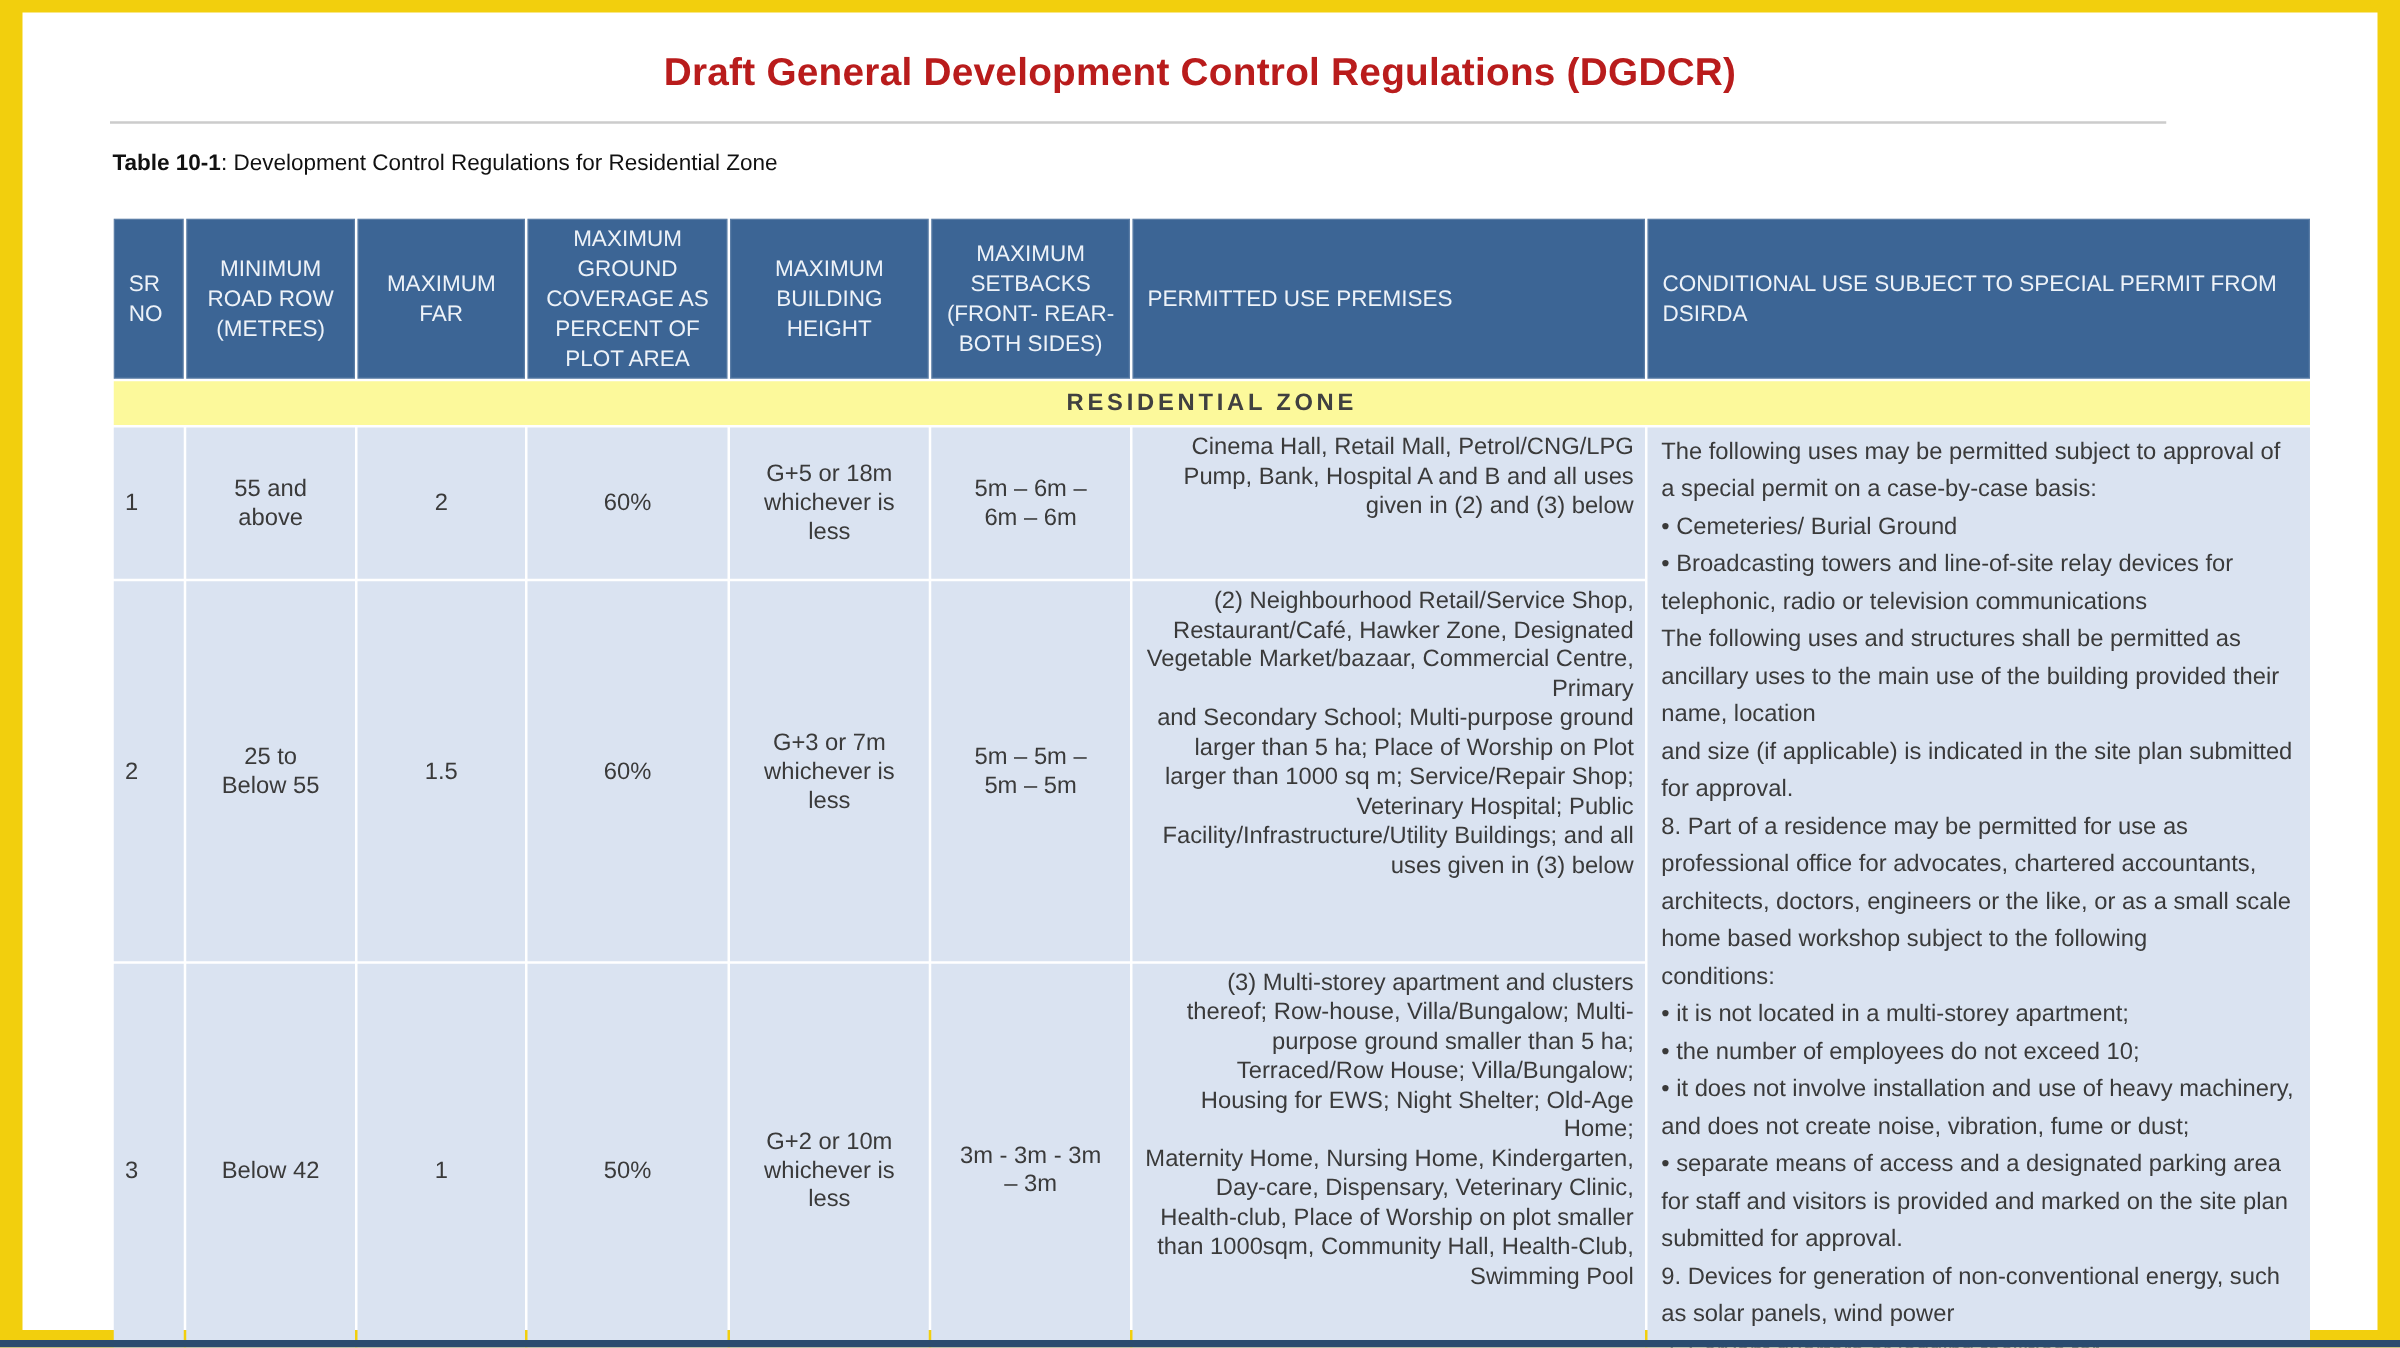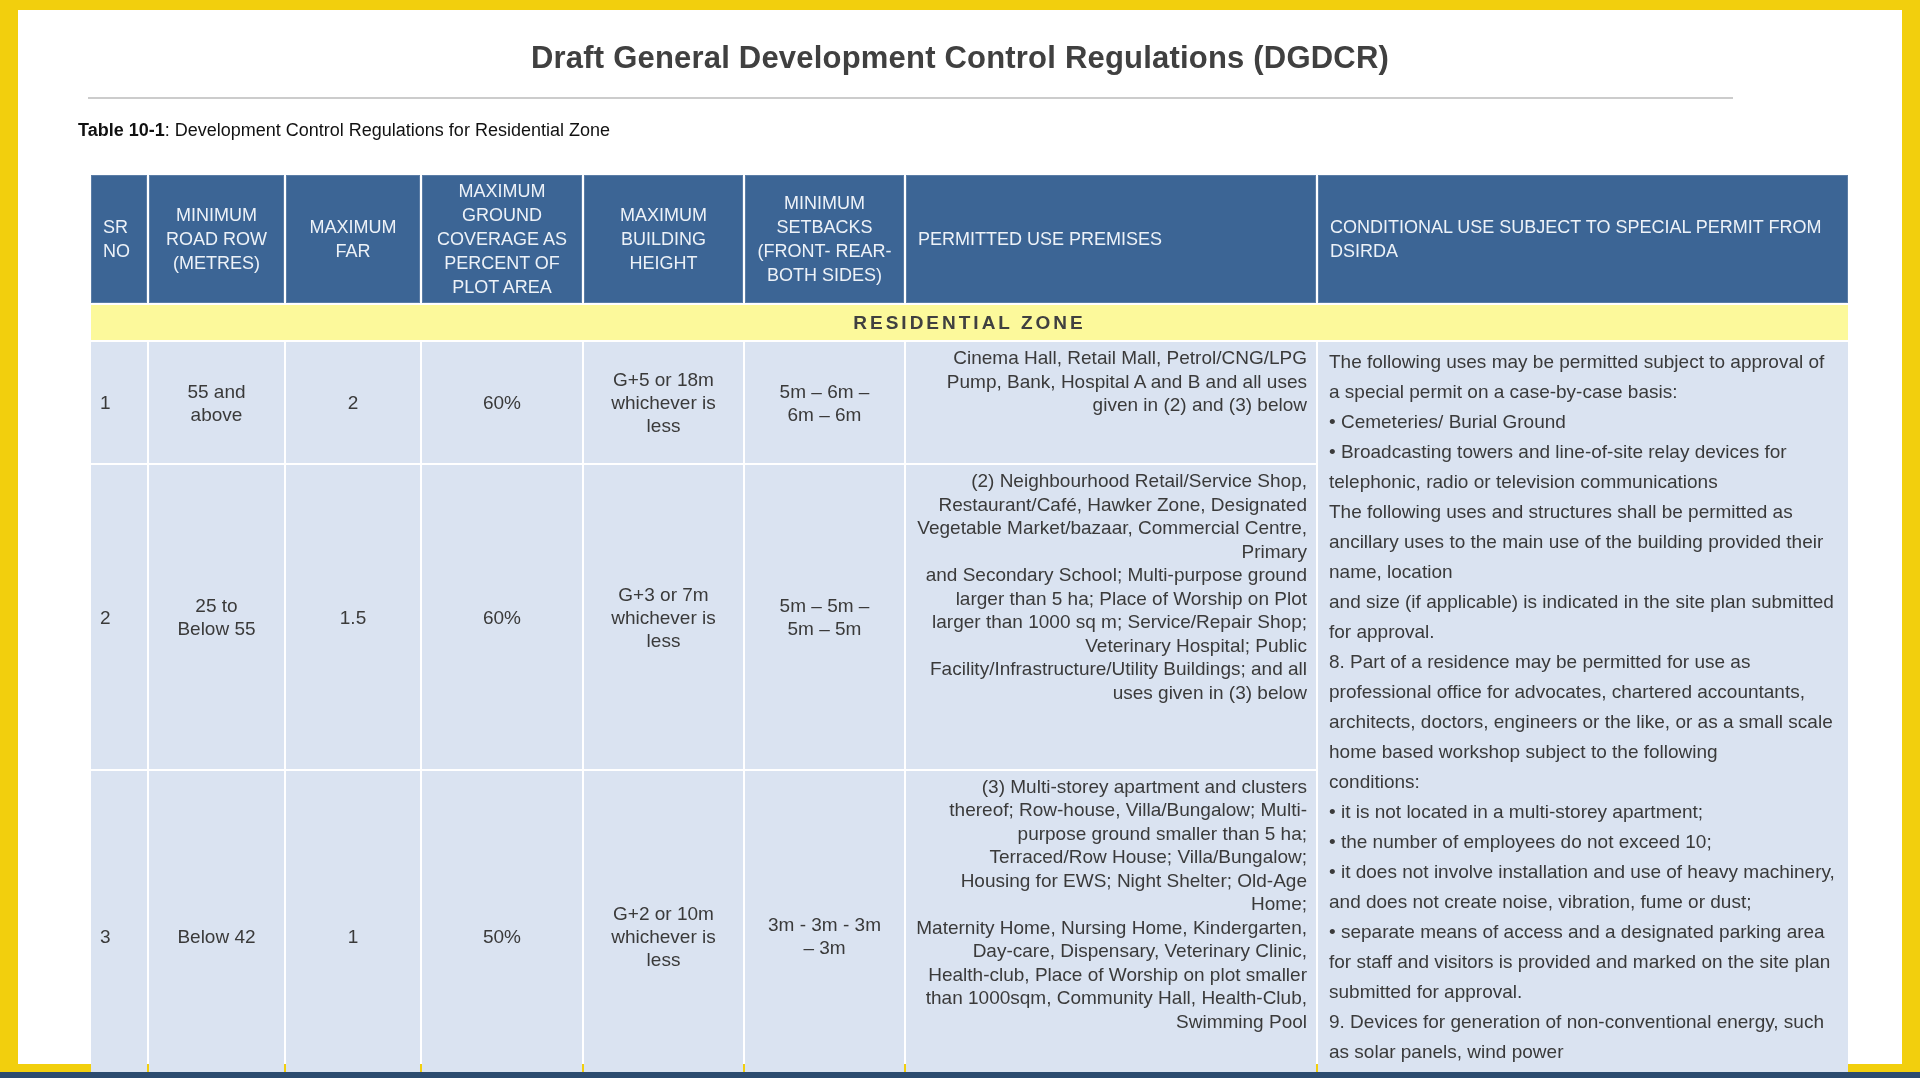--- a/index.html
+++ b/index.html
@@ -12,29 +12,29 @@
   .content{
     position:absolute;left:18px;top:10px;width:1884px;height:1054px;
     background:#ffffff;
   }
   .bottom-strip{
     position:absolute;left:0;bottom:0;width:1920px;height:6px;
     background:#2B4B6F;
   }
   .doc-title{
     position:absolute;top:30px;left:0;width:1884px;
-    text-align:center;font-size:31px;font-weight:bold;color:#404040;
+    text-align:center;font-size:31px;font-weight:bold;color:#b91c1c;
     letter-spacing:0.2px;
   }
   .title-rule{
     position:absolute;top:87px;left:70px;width:1645px;height:2px;
     background:#cccccc;
   }
   .table-caption{
-    position:absolute;top:110px;left:60px;font-size:18px;color:#111111;
+    position:absolute;top:110px;left:72px;font-size:18px;color:#111111;
   }
   .table-caption b{font-weight:bold;}
   table.main{
     position:absolute;left:71px;top:163px;
     border-collapse:separate;border-spacing:2px;
     table-layout:fixed;
   }
   table.main th,table.main td{box-sizing:border-box;overflow:hidden;}
   th.hdr{
     background:#3C6595;color:#EDF2F8;font-weight:normal;
@@ -89,21 +89,21 @@
       <col style="width:410px">
         <col style="width:530px">
     </colgroup>
     <tbody>
         <tr class="rowH">
       <th class="hdr left">SR NO</th>
       <th class="hdr">MINIMUM ROAD ROW (METRES)</th>
       <th class="hdr">MAXIMUM FAR</th>
       <th class="hdr">MAXIMUM GROUND COVERAGE AS PERCENT OF PLOT AREA</th>
       <th class="hdr">MAXIMUM BUILDING HEIGHT</th>
-      <th class="hdr">MINIMUM SETBACKS (FRONT- REAR- BOTH SIDES)</th>
+      <th class="hdr">MAXIMUM SETBACKS (FRONT- REAR- BOTH SIDES)</th>
       <th class="hdr left">PERMITTED USE PREMISES</th>
       <th class="hdr left">CONDITIONAL USE SUBJECT TO SPECIAL PERMIT FROM DSIRDA</th>
     </tr>
     <tr class="rowB">
       <td class="cell band" colspan="8">RESIDENTIAL ZONE</td>
     </tr>
     <tr class="row1">
       <td class="cell srno">1</td>
       <td class="cell center">55 and
 above</td>

